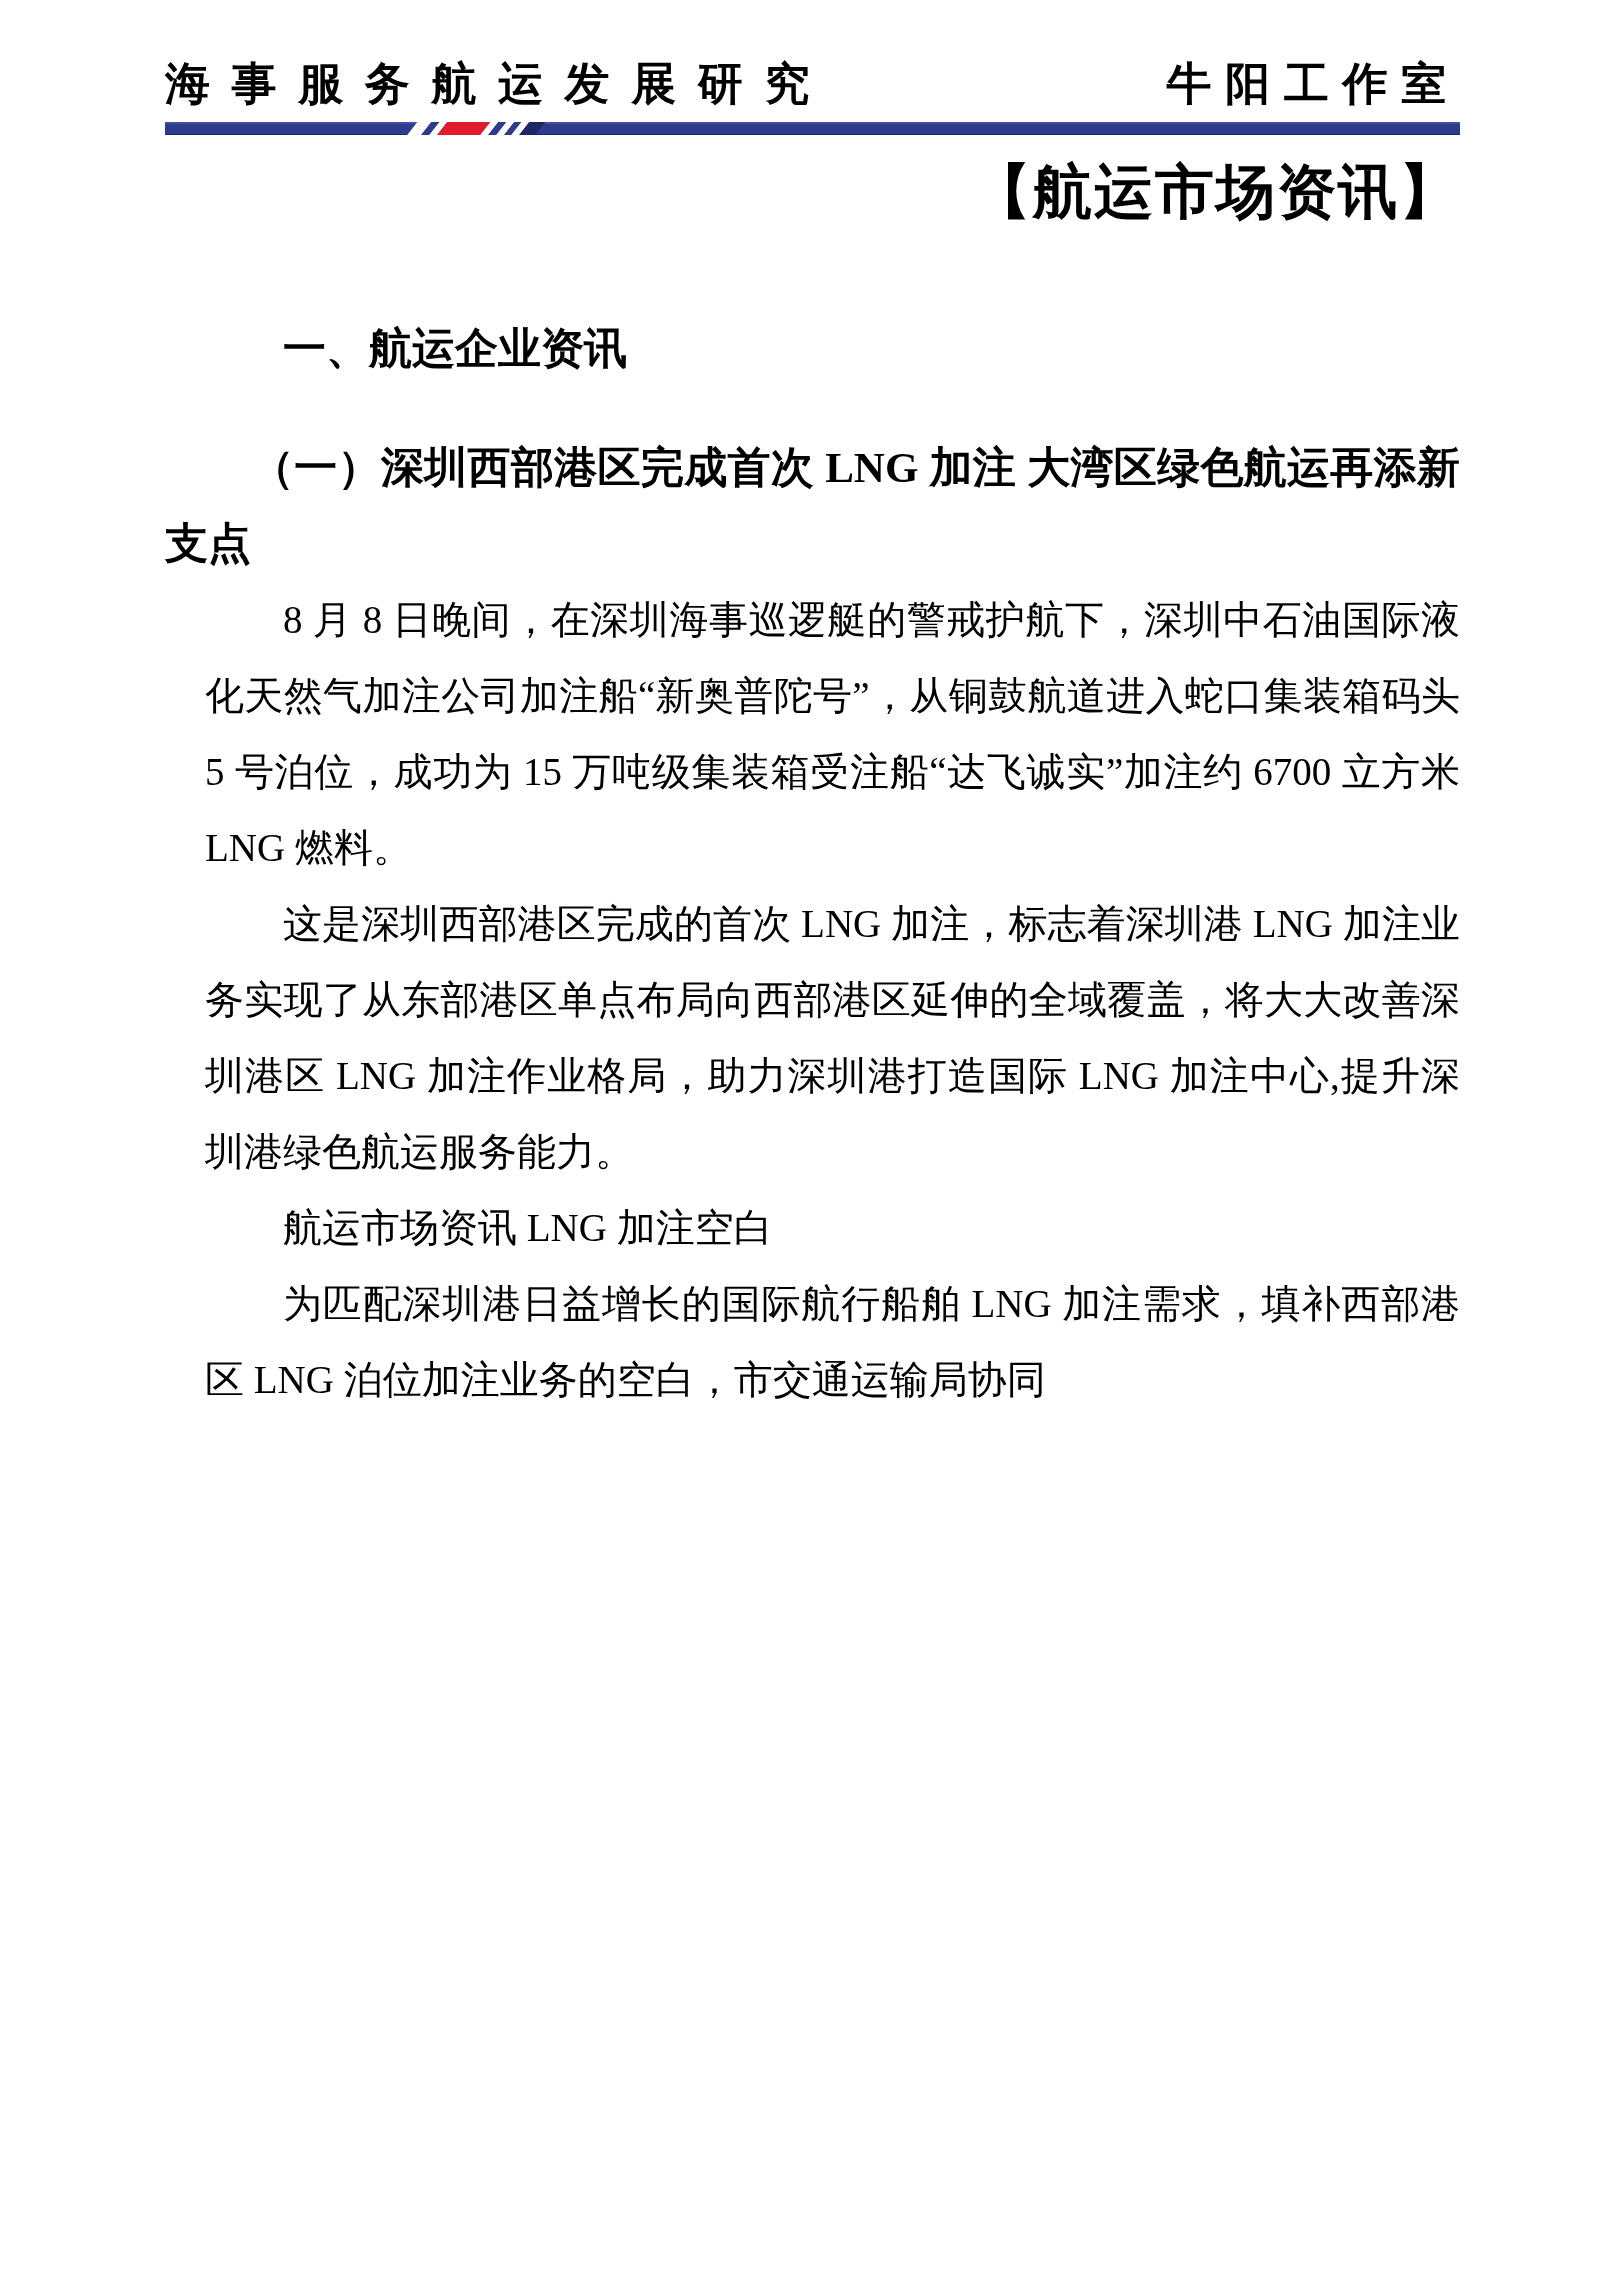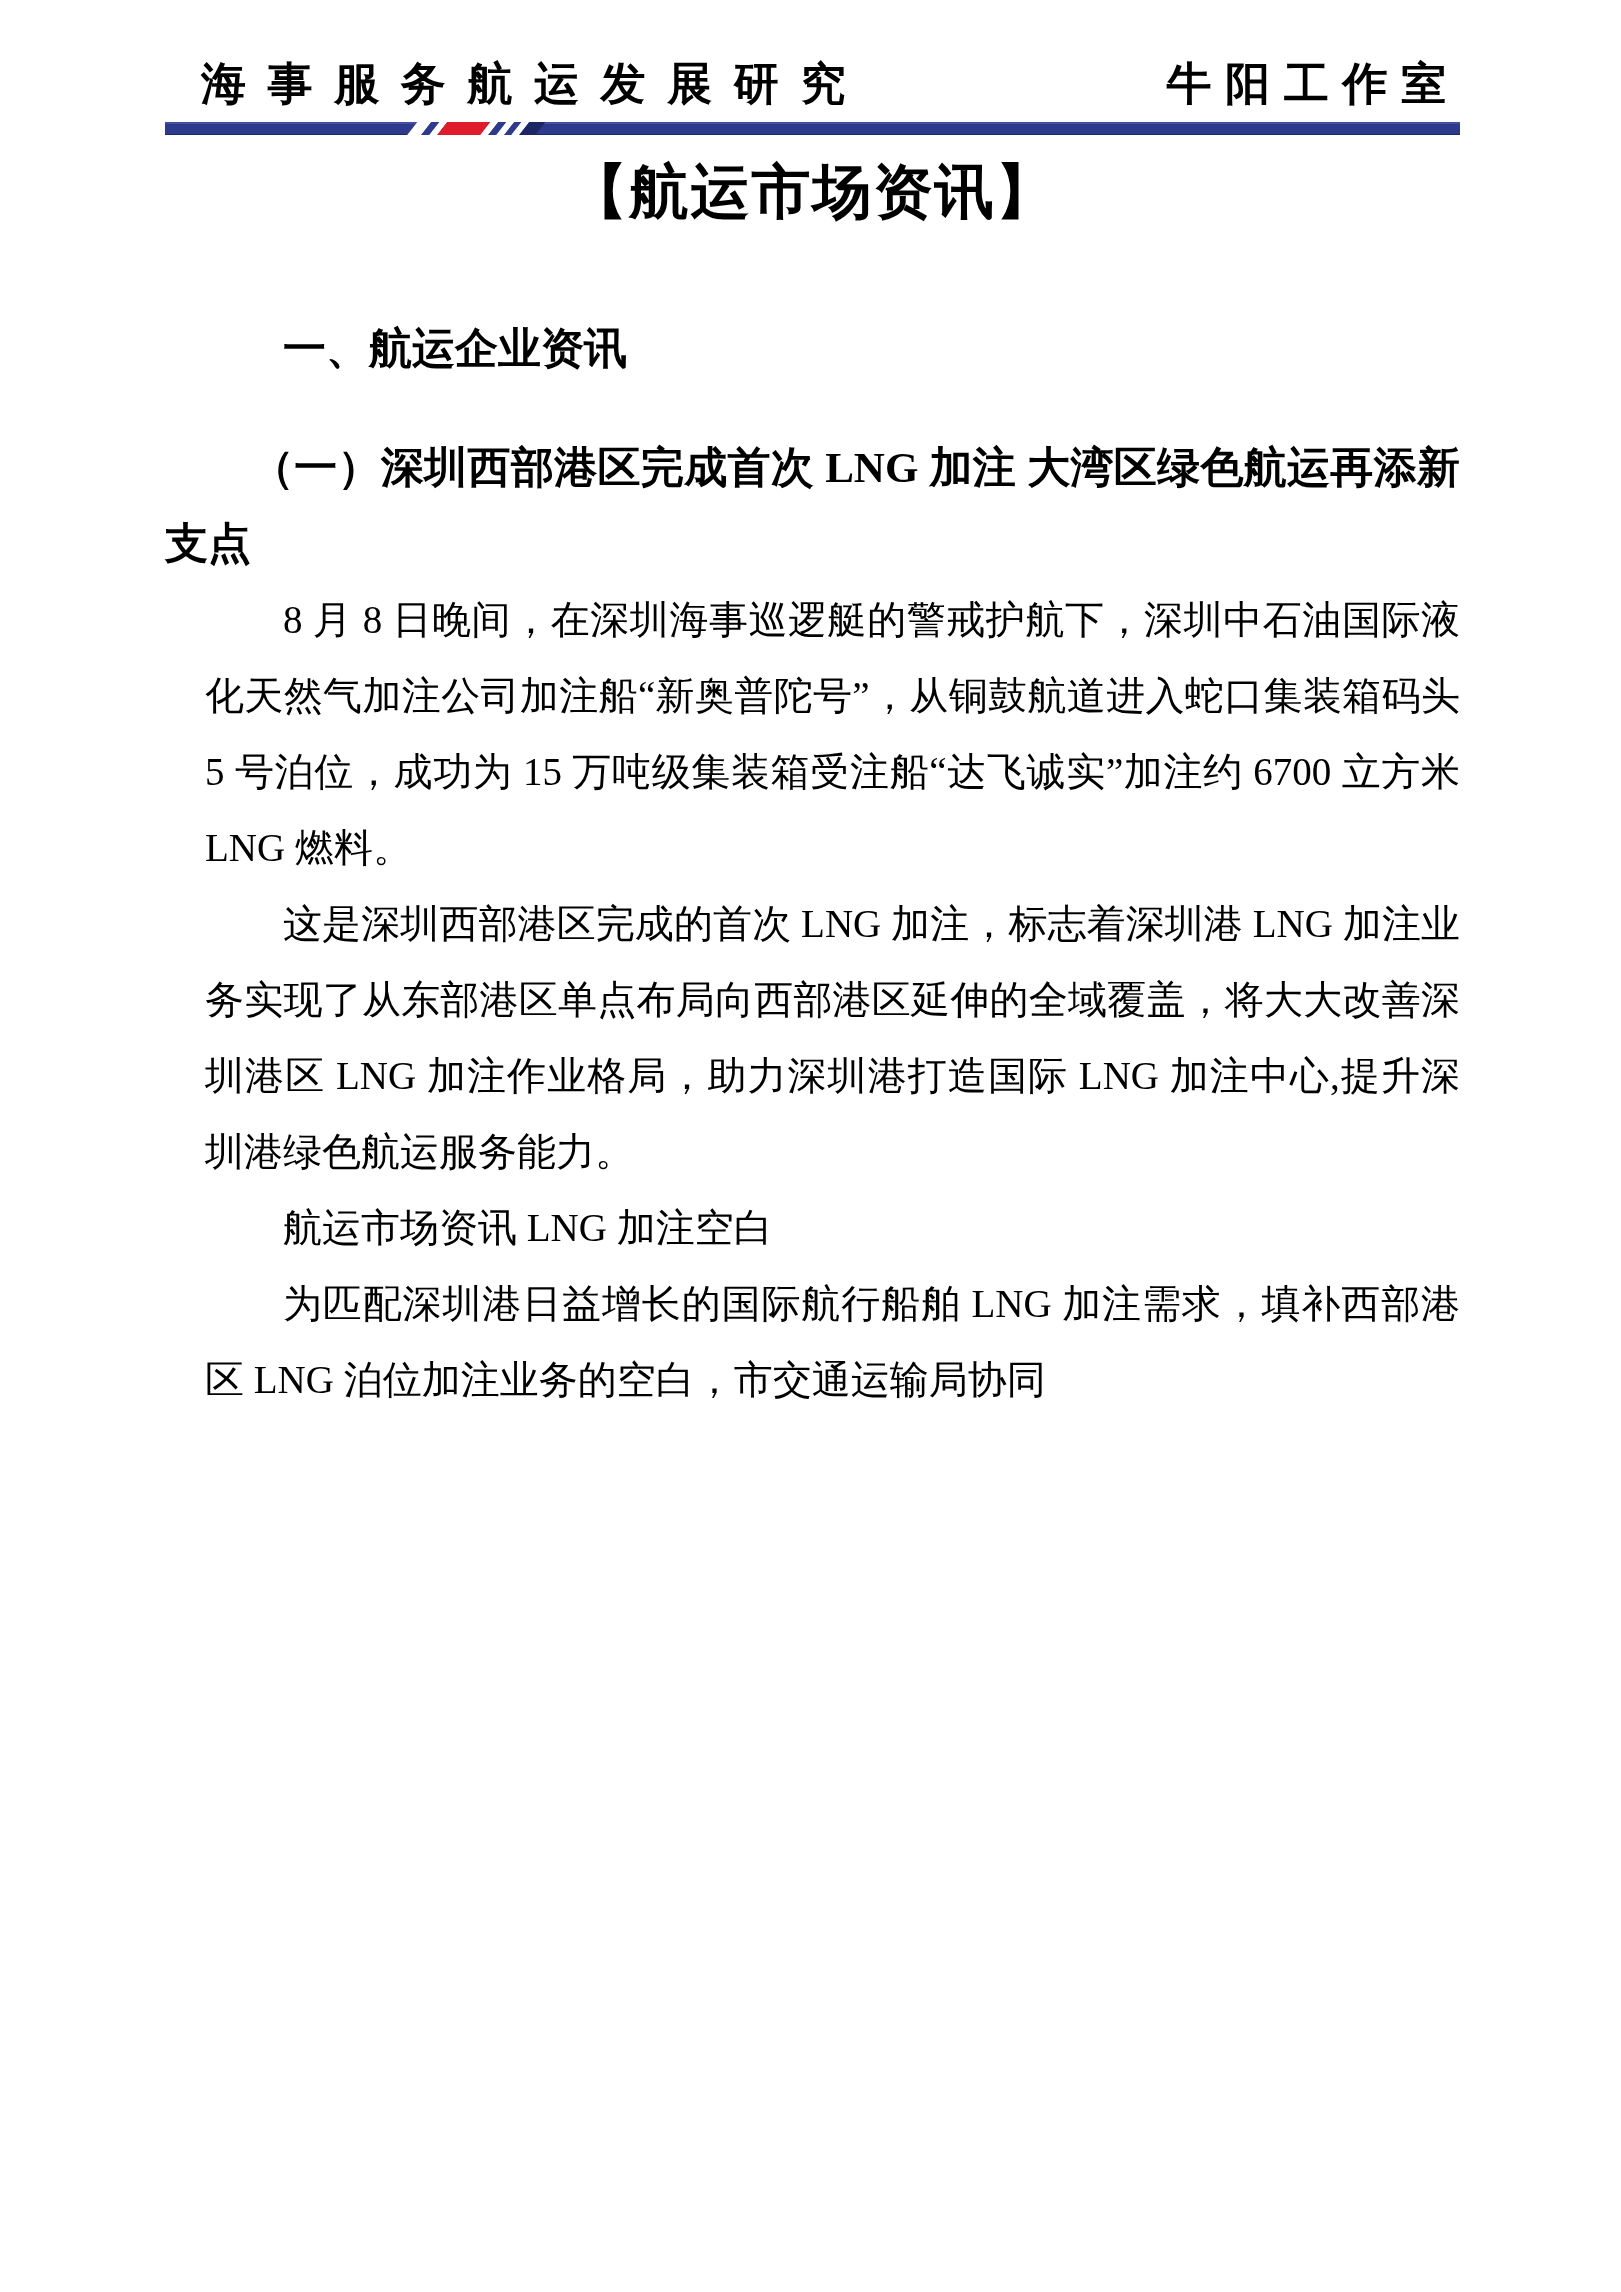--- a/index.html
+++ b/index.html
@@ -22,21 +22,20 @@
   
   .doc-header {
     display: flex;
     justify-content: space-between;
     align-items: flex-end;
     font-family: "Liberation Sans", "DejaVu Sans", sans-serif;
     font-weight: bold;
     font-size: 45px;
     line-height: 49px;
     white-space: nowrap;
-    margin-left: 36px;
   }
   .doc-header .left  { letter-spacing: 21.6px; }
   .doc-header .right { letter-spacing: 13.7px; }
   
   .header-rule {
     position: relative;
     margin-top: 13.7px;
     height: 13.7px;
     background: linear-gradient(#444fa0 0 2px, #2e3a8c 2px 11.8px, #1d2766 11.8px 13.7px);
     overflow: hidden;
@@ -51,21 +50,21 @@
   .rule-deco span { display: block; height: 100%; transform: skewX(-38deg); }
   .s-white  { width: 13.7px; background: #ffffff; }
   .s-navy   { width: 8.8px;  background: #2e3a8c; }
   .s-red    { width: 43px; background: #e01b2c; }
   .s-thinw  { width: 7.8px;  background: #ffffff; }
   .s-thinn  { width: 7.8px;  background: #2e3a8c; }
   .s-dark   { width: 15.7px; background: #1d2766; }
   
   .doc-title {
     margin-top: 25.5px;
-    text-align: center;
+    text-align: right;
     font-family: "Liberation Sans", "DejaVu Sans", sans-serif;
     font-weight: bold;
     font-size: 59px;
     line-height: 63px;
     letter-spacing: 2px;
   }
   
   .h-section {
     margin-top: 100px;
     padding-left: 118px;

